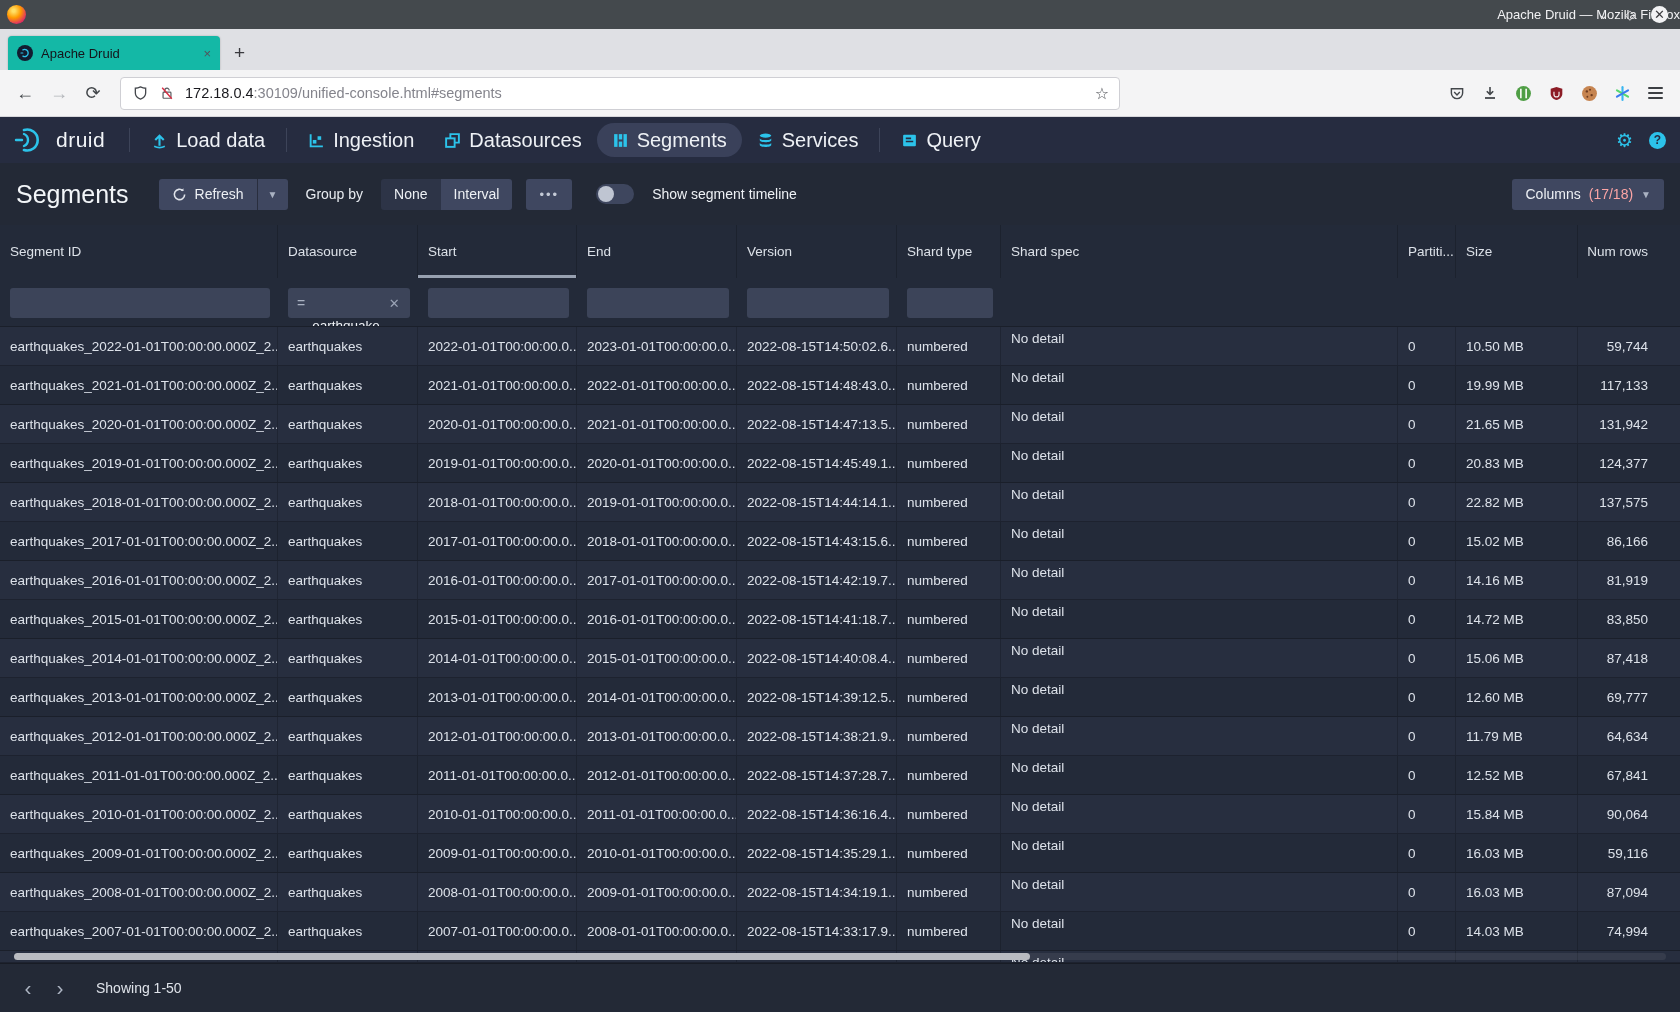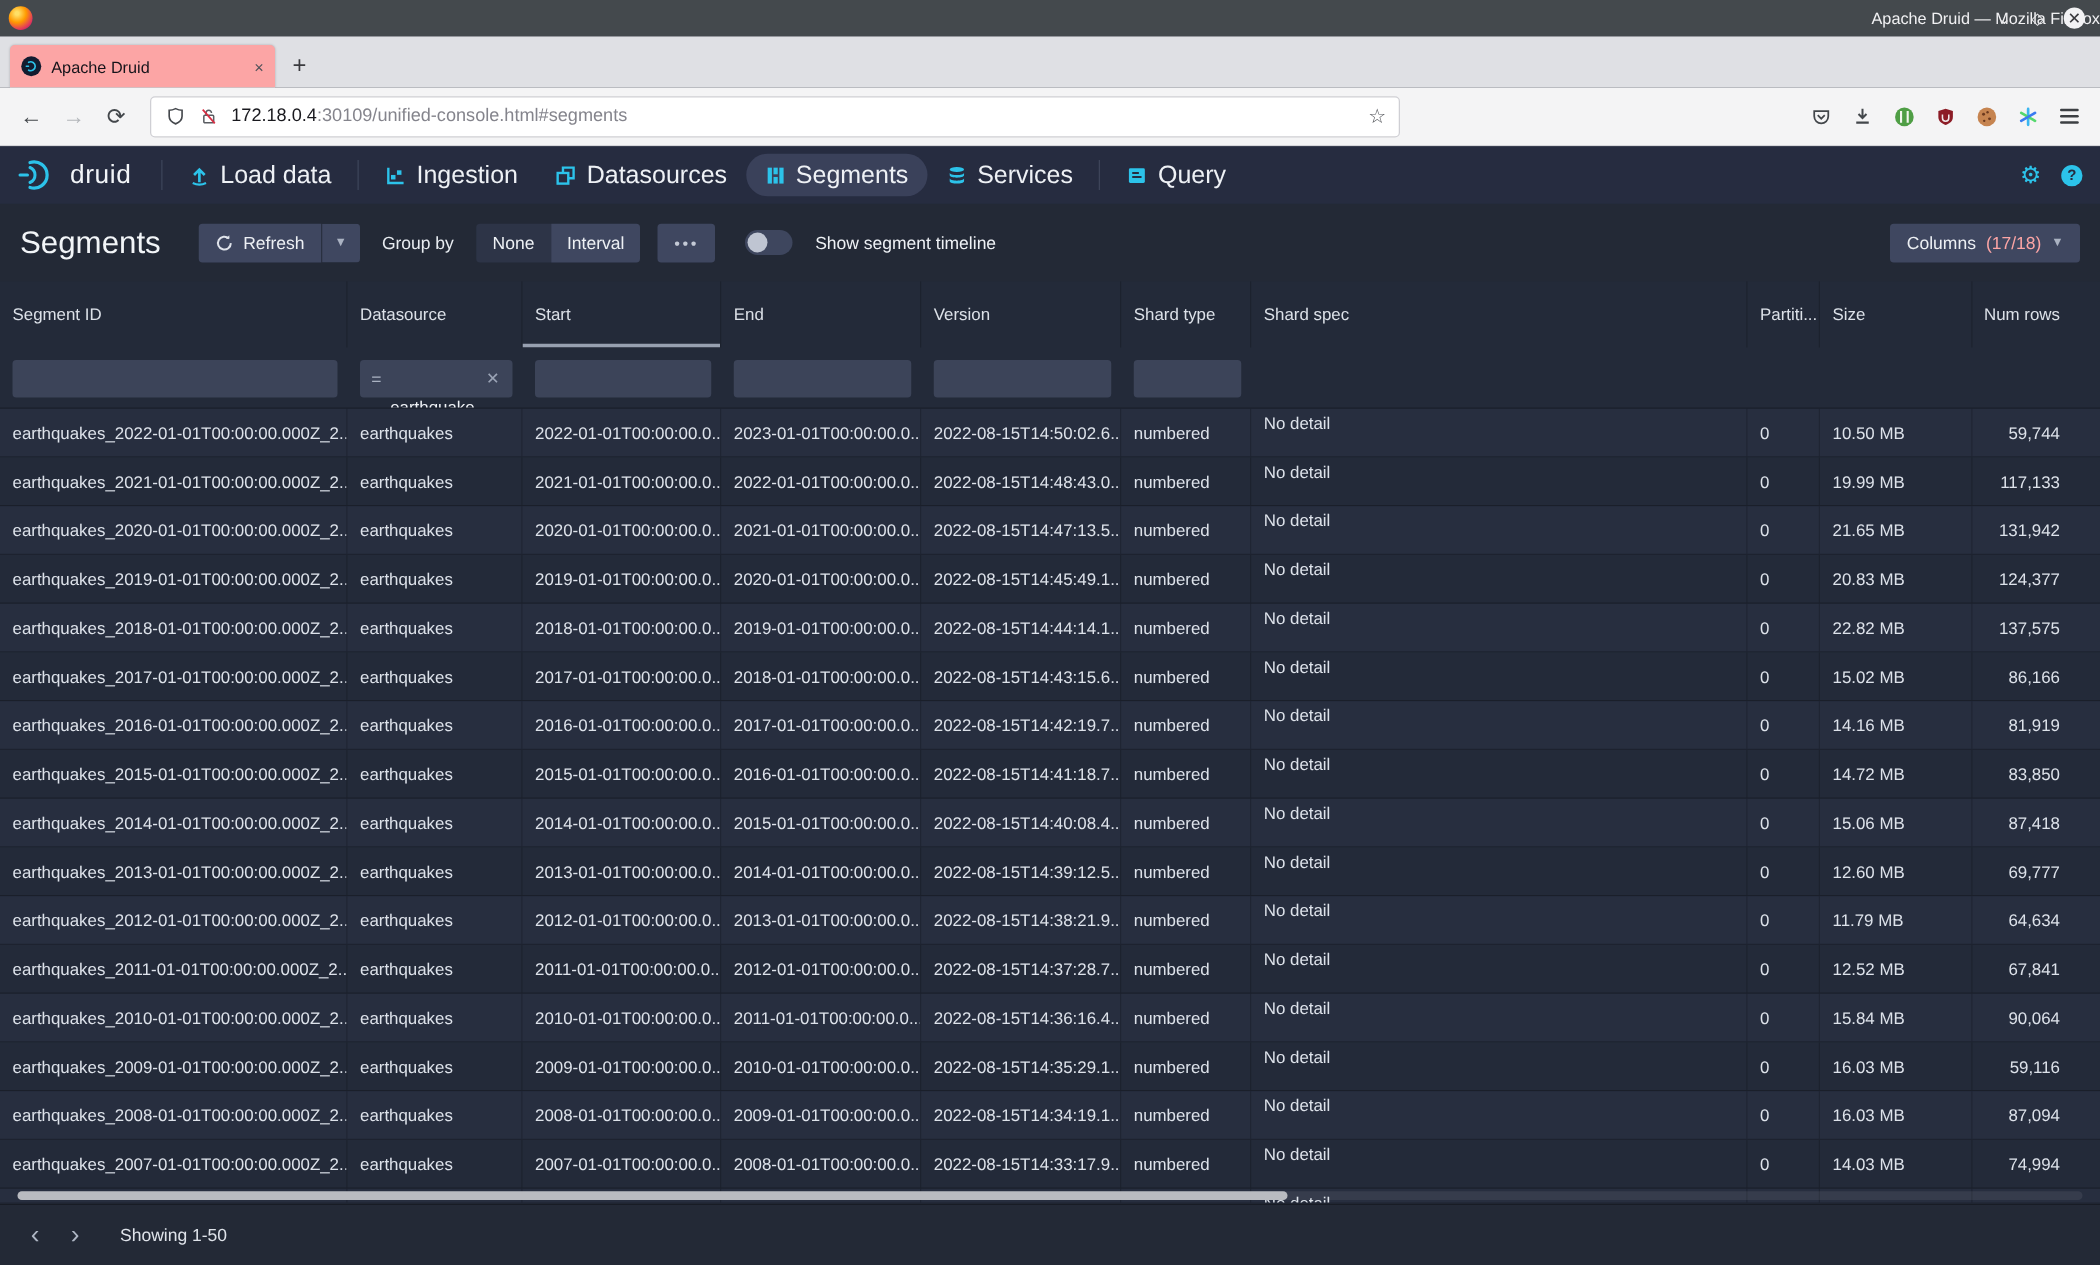--- a/index.html
+++ b/index.html
@@ -8,21 +8,21 @@
 
   
   .titlebar { height:29px; background:#44494d; display:flex; align-items:center; position:relative; color:#f1f1f3; font-size:13px; flex:none; }
   .ff-logo { width:19px; height:19px; border-radius:50%; margin-left:7px; background:radial-gradient(circle at 35% 30%, #ffe066 8%, #ff9a00 40%, #e23b5a 70%, #a7006f 100%); }
   .win-title { position:absolute; left:0; right:0; text-align:right; }
   .win-controls { margin-left:auto; display:flex; align-items:center; gap:16px; padding-right:12px; z-index:2; color:#e8e8ea; }
   .win-controls .wc { font-size:13px; line-height:1; cursor:default; }
   .wc-close { width:17px; height:17px; background:#f2f2f4; color:#3a3a3e; border-radius:50%; display:flex; align-items:center; justify-content:center; font-size:10px; }
 
   .tabbar { height:41px; background:#dfe0e4; display:flex; align-items:flex-end; padding-left:8px; flex:none; }
-  .tab { width:212px; height:34px; background:#fca5a5; border-radius:4px 4px 0 0; display:flex; align-items:center; padding:0 9px; gap:8px; font-size:13px; color:#15141a; box-shadow:0 0 2px rgba(0,0,0,.25); }
+  .tab { width:212px; height:34px; background:#14b8a6; border-radius:4px 4px 0 0; display:flex; align-items:center; padding:0 9px; gap:8px; font-size:13px; color:#15141a; box-shadow:0 0 2px rgba(0,0,0,.25); }
   .tab-favicon { width:16px; height:16px; border-radius:50%; background:#121c30; display:flex; align-items:center; justify-content:center; flex:none; }
   .tab-title { flex:1; white-space:nowrap; overflow:hidden; }
   .tab-close { color:#52525a; font-size:13px; }
   .newtab-btn { font-size:19px; color:#3a3a3e; margin-left:14px; padding-bottom:6px; }
 
   .toolbar { height:47px; background:#f4f4f5; border-bottom:1px solid #d6d6da; display:flex; align-items:center; padding:0 10px; gap:4px; flex:none; }
   .nav-arrow { font-size:18px; color:#43474b; width:30px; text-align:center; }
   .nav-arrow.disabled { color:#b3b6ba; }
   .urlbar { flex:1; max-width:1000px; margin-left:8px; height:33px; background:#ffffff; border:1px solid #cfcfd4; border-radius:4px; display:flex; align-items:center; padding:0 10px; gap:9px; }
   .url-text { flex:1; font-size:14.5px; color:#84848c; white-space:nowrap; overflow:hidden; }

